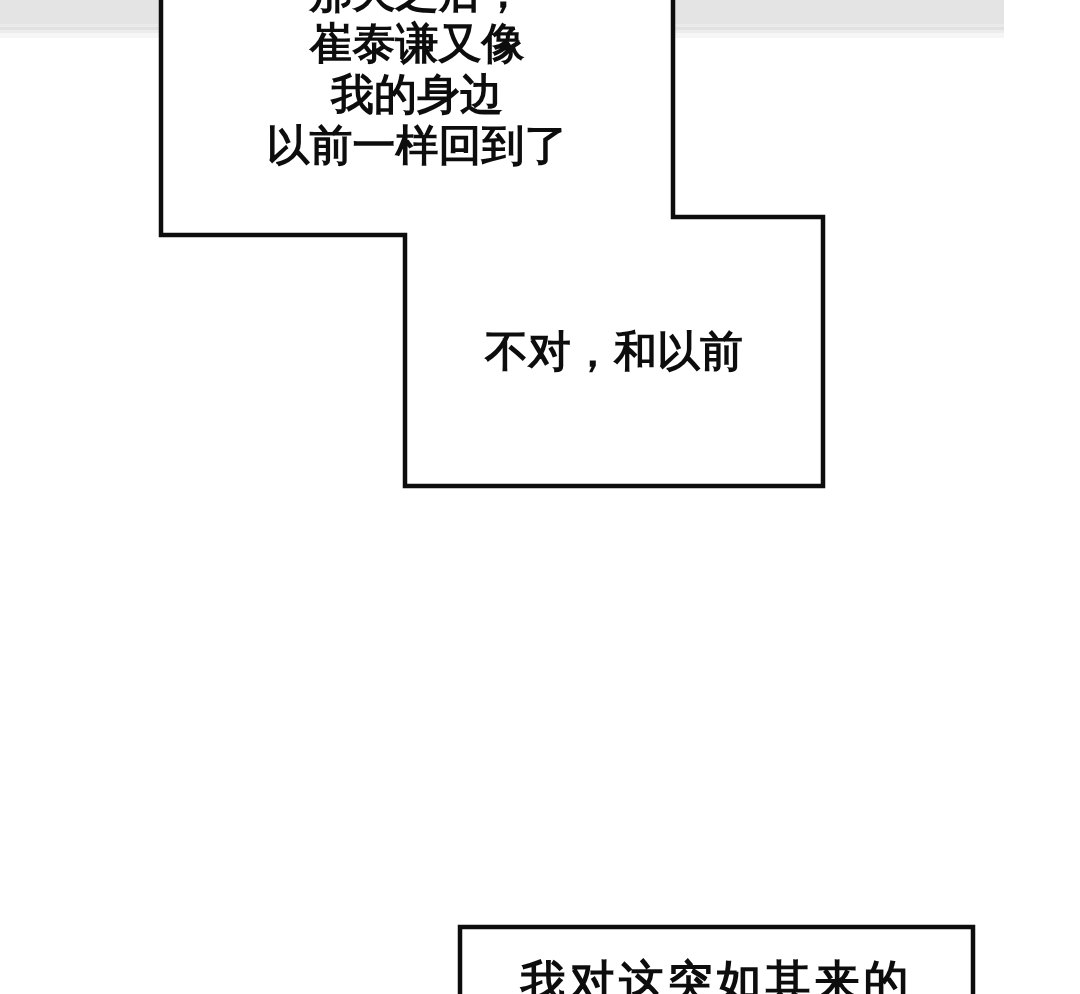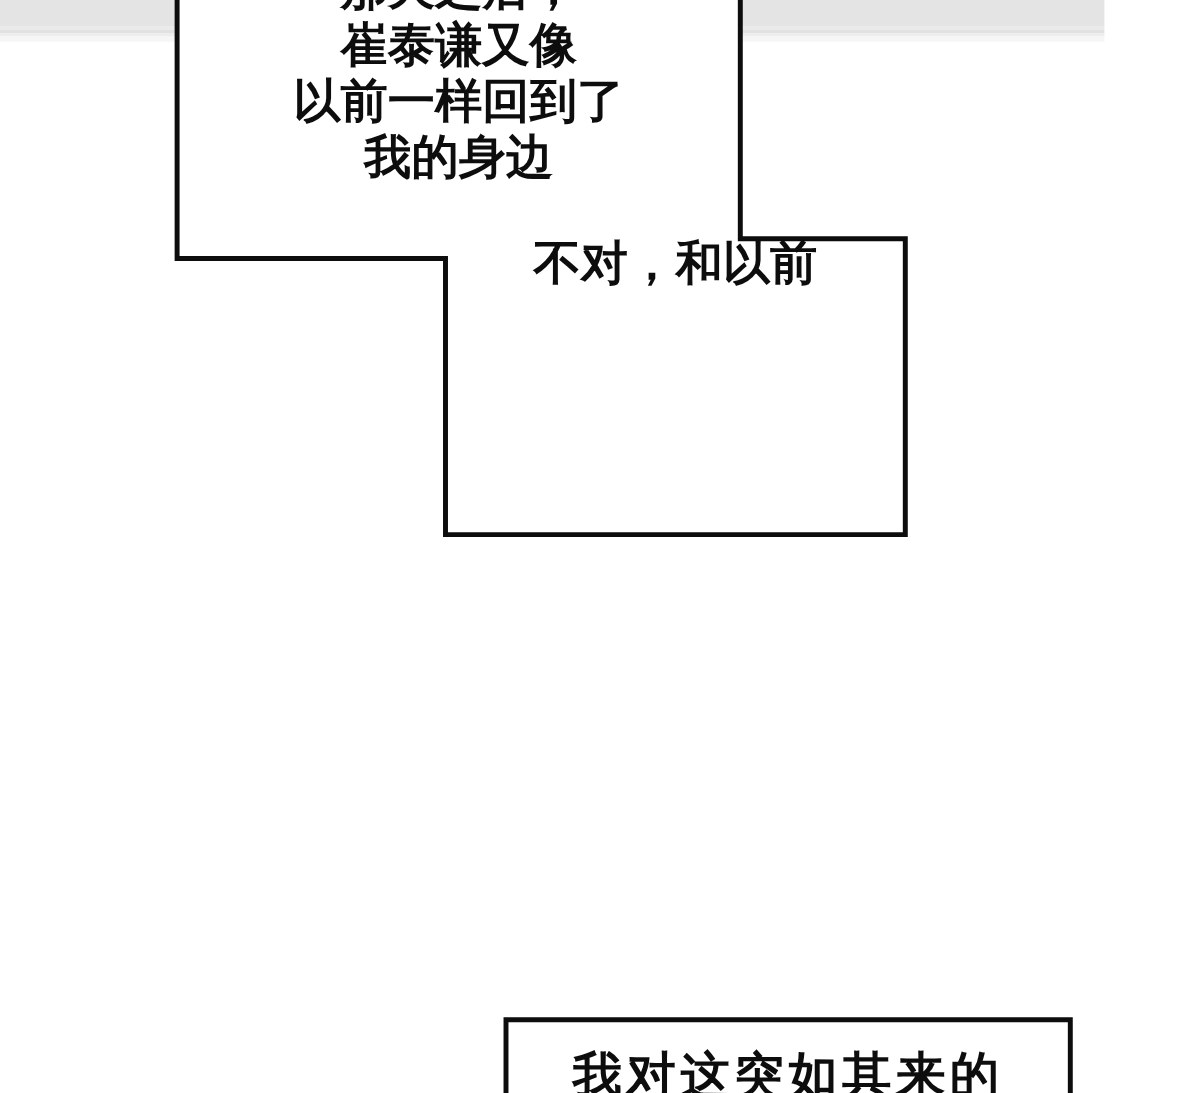--- a/index.html
+++ b/index.html
@@ -6,21 +6,21 @@
     margin: 0;
     padding: 0;
     background: #ffffff;
   }
   .page {
     position: relative;
     width: 1004px;
     height: 994px;
     overflow: hidden;
     background: #ffffff;
-    font-family: Liberation Mono, monospace;
+    font-family: Liberation Sans, sans-serif;
   }
   
   .top-strip {
     position: absolute;
     left: 0; top: 0;
     width: 1080px;
     height: 38px;
     background: linear-gradient(
       to bottom,
       #e4e4e4 0px, #e4e4e4 24px,
@@ -55,20 +55,21 @@
     line-height: 51px;
   }
   .bubble-text-2 {
     left: 405px;
     top: 217px;
     width: 418px;
     height: 269px;
     font-size: 43px;
     line-height: 51px;
     display: flex;
+    flex-direction: column;
     justify-content: center;
   }
   .bubble-text-3 {
     left: 460px;
     top: 956px;
     width: 513px;
     font-size: 45px;
     line-height: 52px;
     letter-spacing: 4px;
     white-space: nowrap;
@@ -84,22 +85,22 @@
   <svg class="shapes" width="1080" height="994" viewBox="0 0 1080 994">
 
     <path class="bubble-outline" d="M 161,-80 L 161,235 L 405,235 L 405,486 L 823,486 L 823,217 L 673,217 L 673,-80 Z"></path>
 
     <path class="bubble-outline" d="M 460,1060 L 460,927 L 973,927 L 973,1060 Z"></path>
   </svg>
 
   <div class="bubble-text bubble-text-1">
     <div>那天之后，</div>
     <div>崔泰谦又像</div>
+    <div>我的身边</div>
     <div>以前一样回到了</div>
-    <div>我的身边</div>
   </div>
 
   <div class="bubble-text bubble-text-2">
     <div>不对，和以前</div>
   </div>
 
   <div class="bubble-text bubble-text-3">
     <div>我对这突如其来的</div>
   </div>
 

